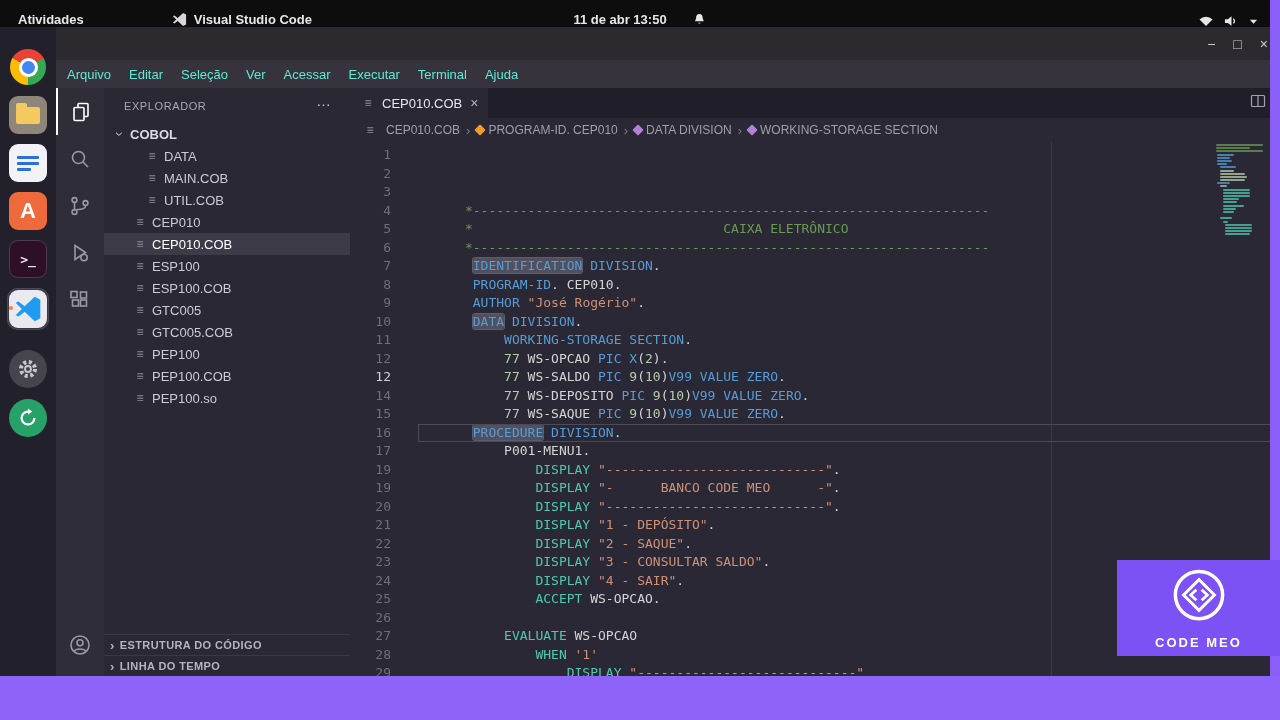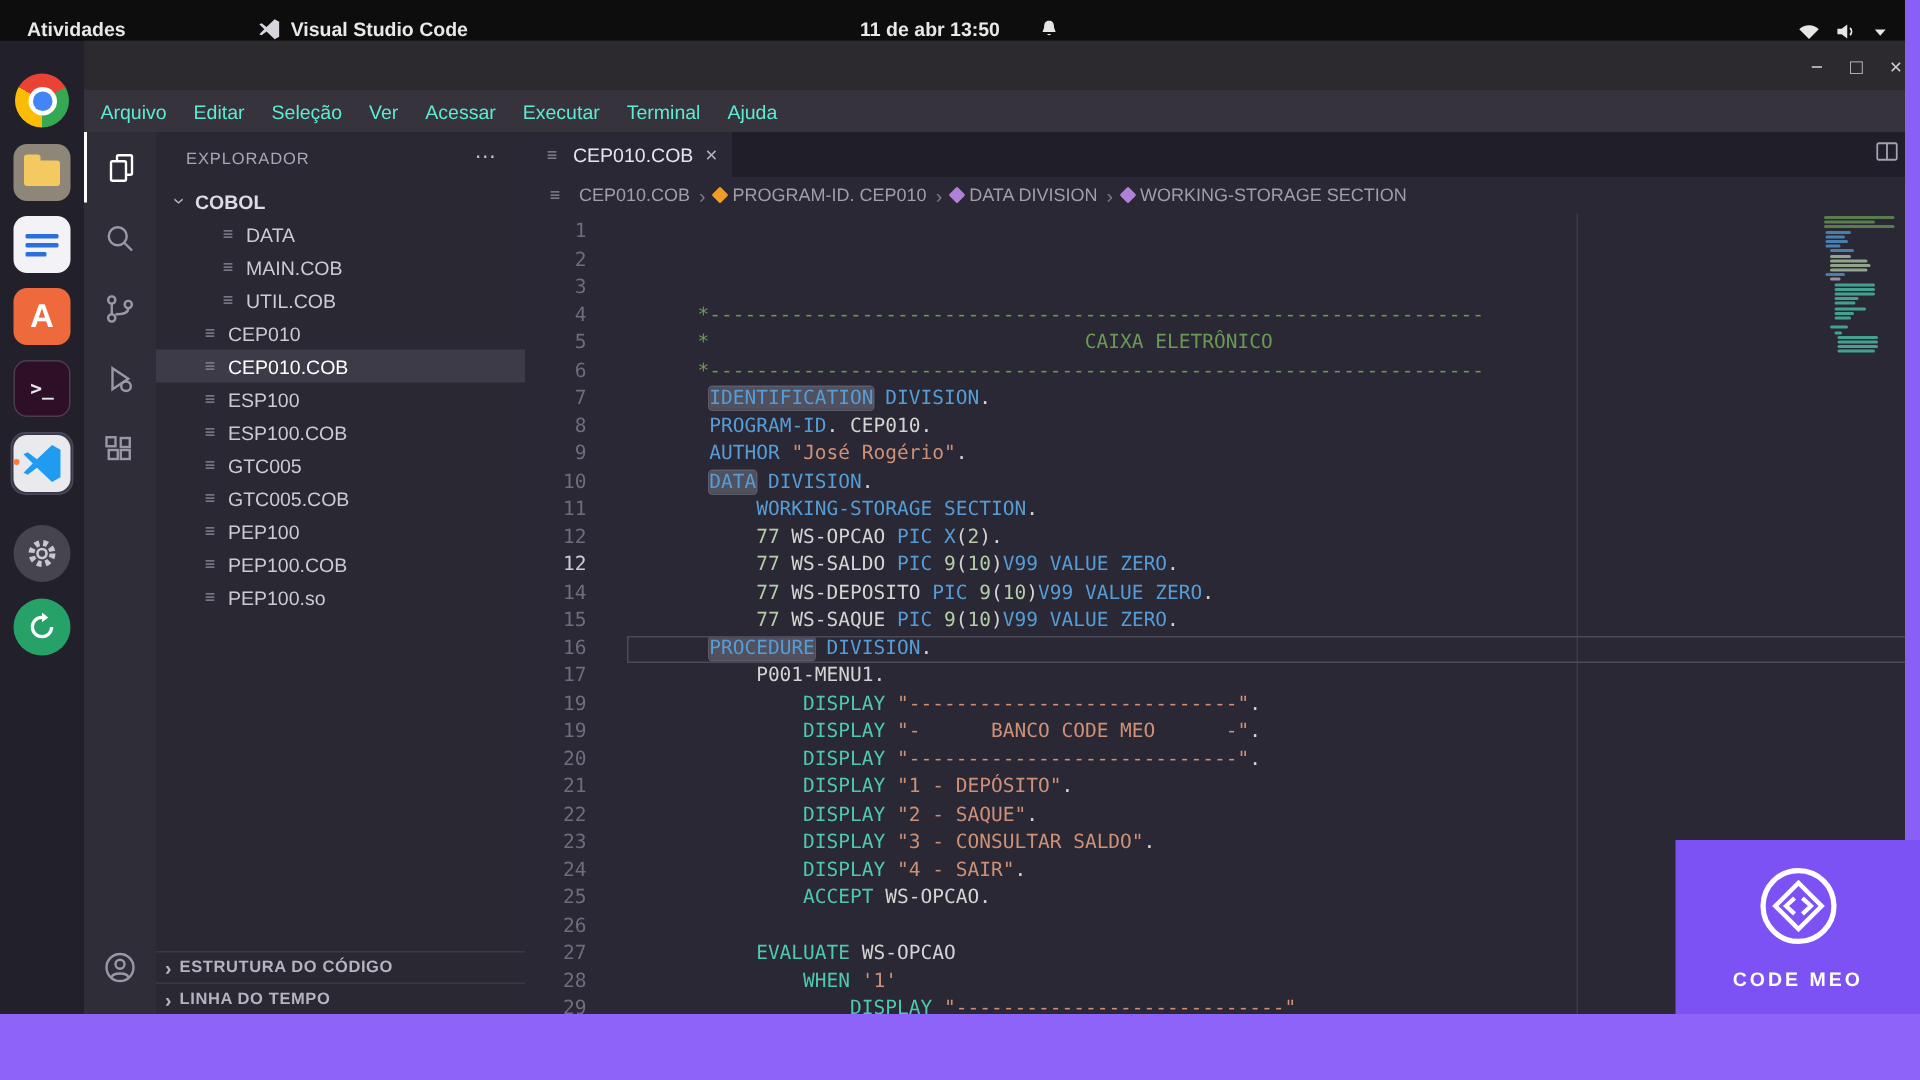--- a/index.html
+++ b/index.html
@@ -100,21 +100,21 @@
   .pl { color:#d4d4d4; } .kw { color:#569cd6;margin-top:16px; } .vb { color:#4ec9b0; }
   .st { color:#ce9178; } .nm { color:#b5cea8; } .cm { color:#6a9955; }
   .hl { background:#50505e; border-radius:2px; box-shadow:0 0 0 1px #5d5c6a; }
   .ruler { position:absolute; left:653px; top:0; bottom:0; width:1px; background:#3c3a46; }
   .minimap { position:absolute; right:12px; top:2px; width:56px; }
   .mm-line { height:2px; margin-bottom:1.2px; border-radius:1px; opacity:0.75; }
 
   
   .brand-right { position:absolute; right:0; top:0; width:10px; height:720px; background:#8a5ff8; z-index:40; }
   .brand-bottom { position:absolute; left:0; bottom:0; width:1280px; height:44px; background:#8d63fa; z-index:41; }
-  .brand-square { position:absolute; right:0; top:560px; width:163px; height:116px; background:#7c52f5; z-index:42;
+  .brand-square { position:absolute; right:0; top:560px; width:163px; height:96px; background:#7c52f5; z-index:42;
                   display:flex; flex-direction:column; align-items:center; justify-content:center; gap:8px; }
   .brand-text { color:#ffffff; font-size:13px; font-weight:700; letter-spacing:2px; }
 </style>
 </head>
 <body>
 
 <div class="screen">
 
   <div class="topbar">
     <span class="tb-left">Atividades</span>

